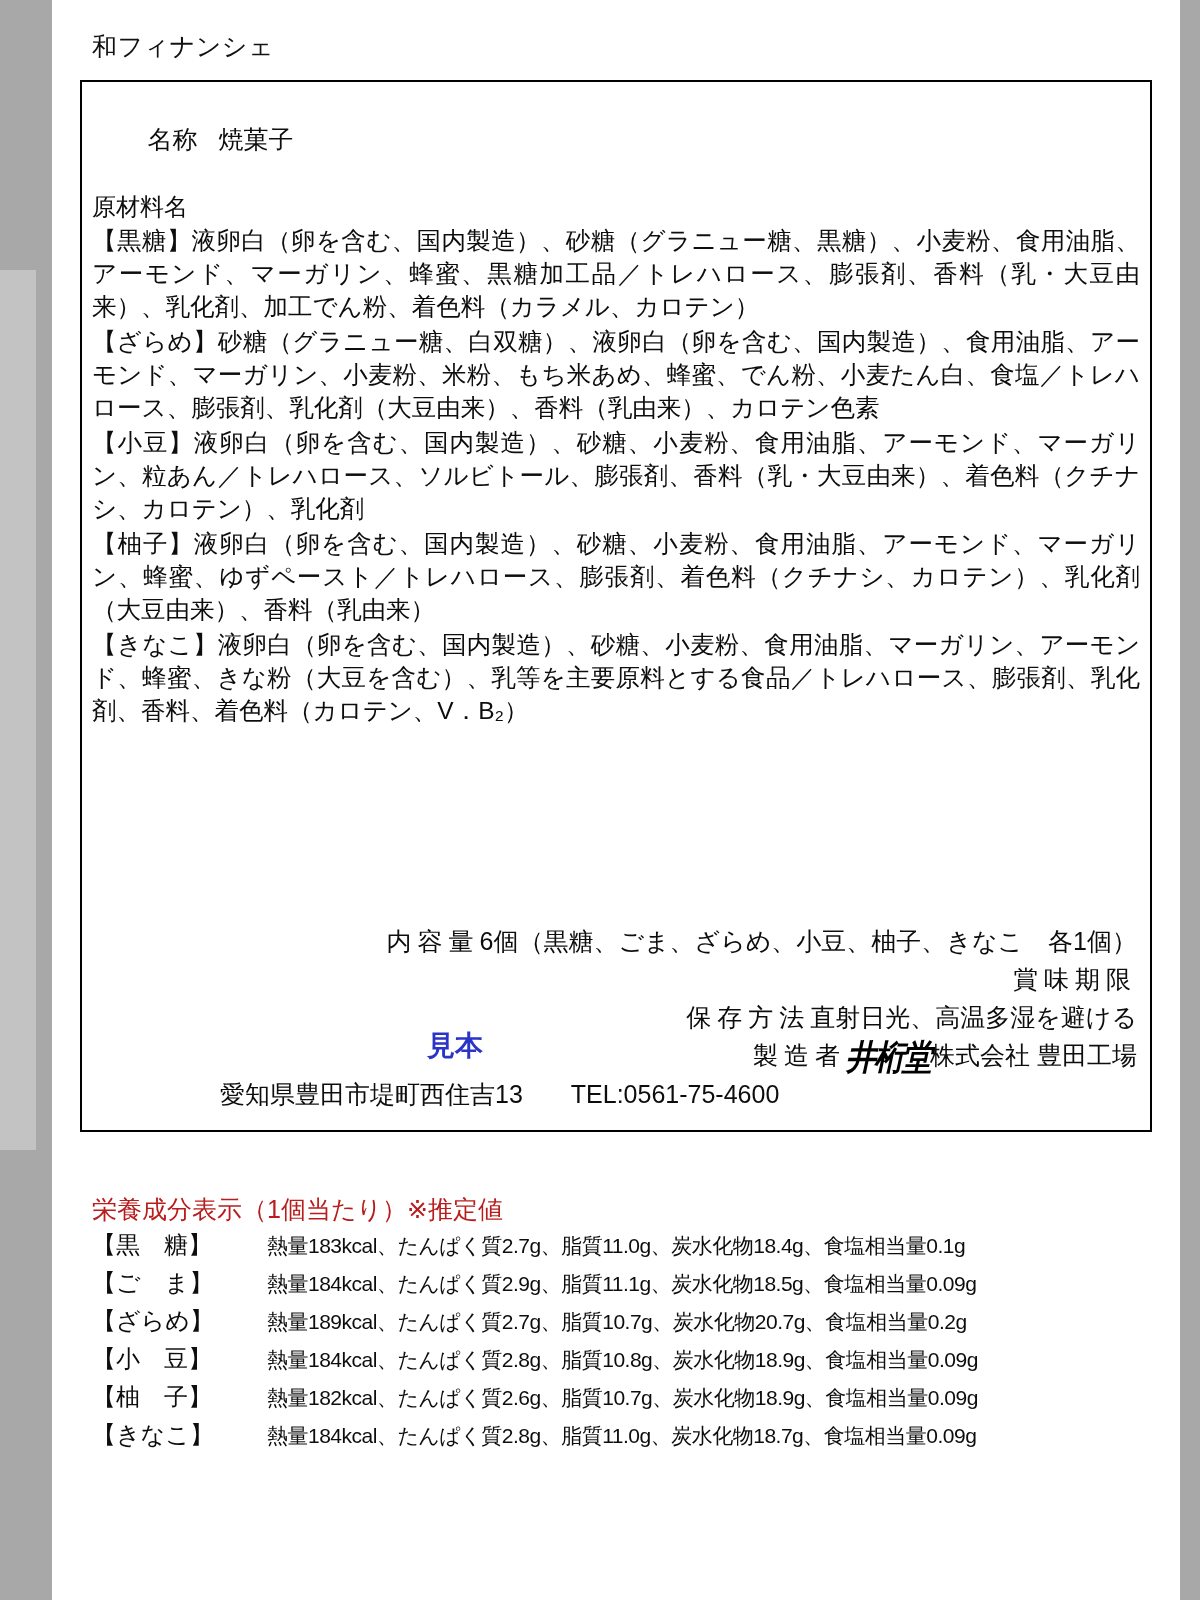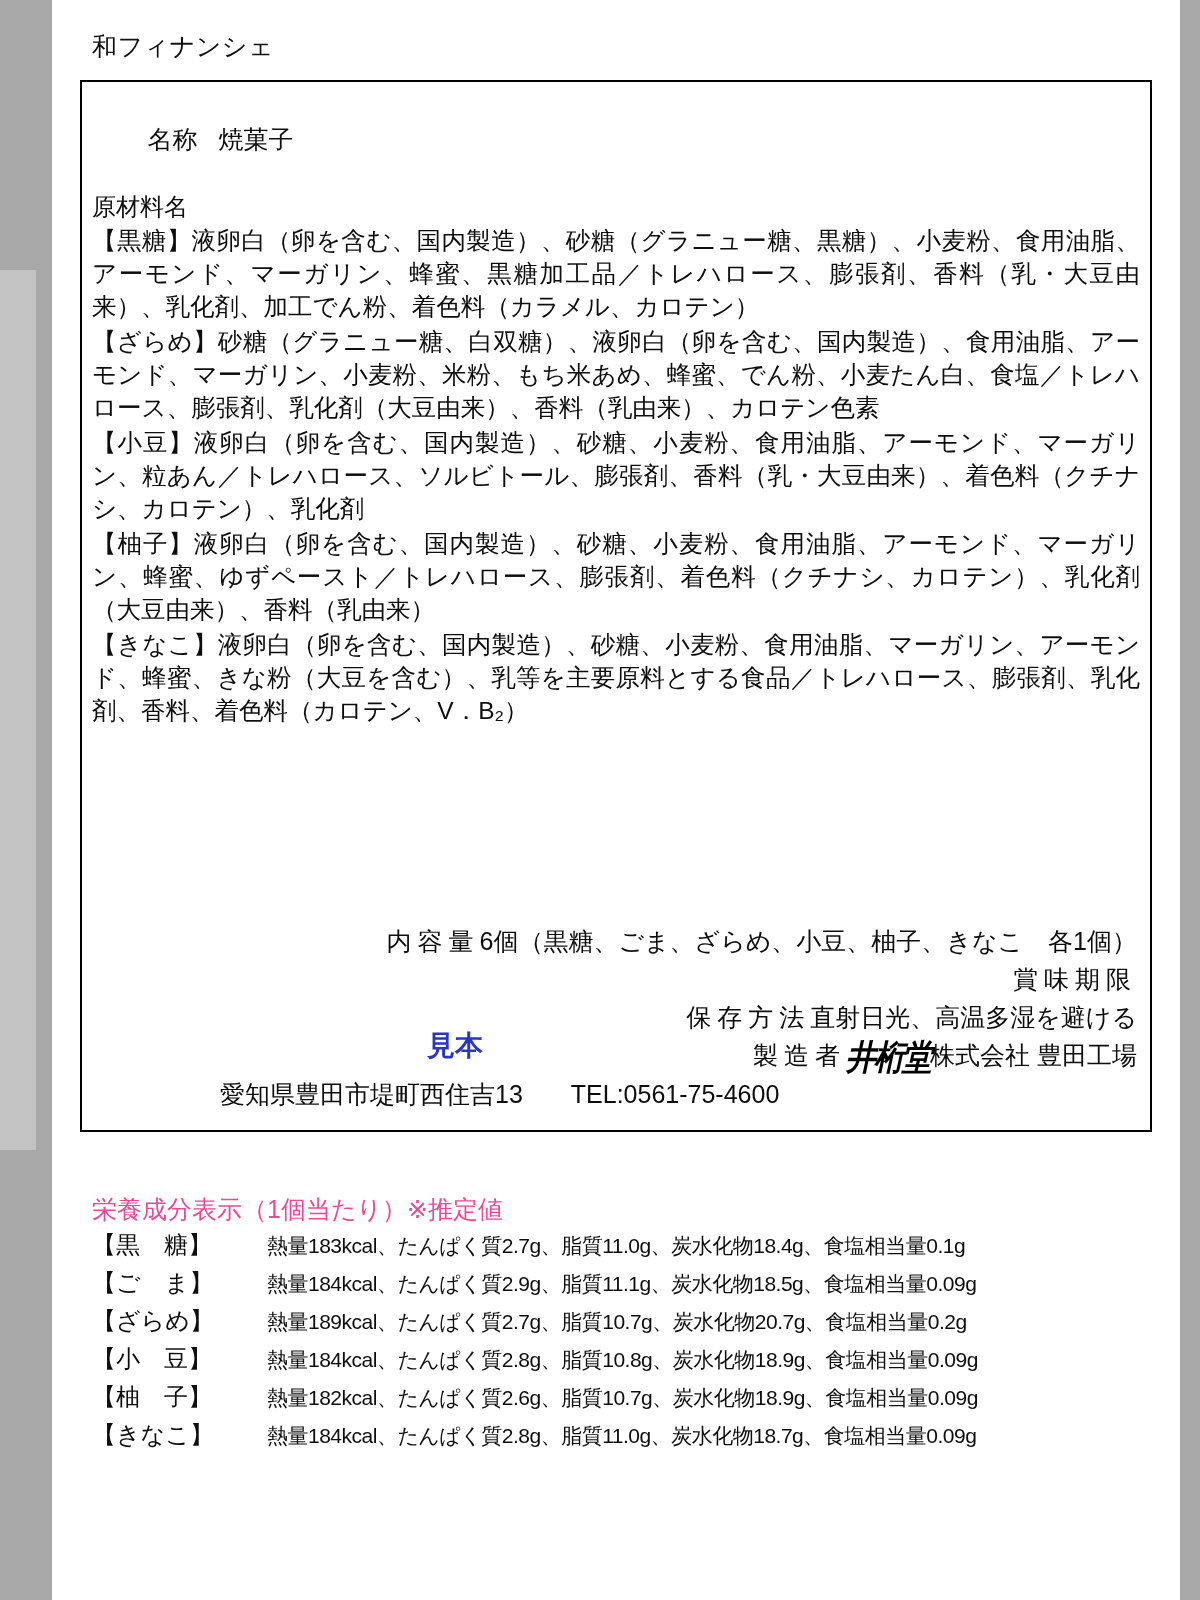--- a/index.html
+++ b/index.html
@@ -149,21 +149,21 @@
 
   
   .nutri {
     position: absolute;
     left: 40px;
     top: 1192px;
     width: 1060px;
   }
   .nutri-title {
     font-size: 25px;
-    color: #ec4899;
+    color: #b91c1c;
     line-height: 34px;
     white-space: nowrap;
   }
   .nutri-row {
     font-size: 24px;
     line-height: 37px;
     color: #0d0d0d;
     white-space: nowrap;
   }
   .nutri-name {

